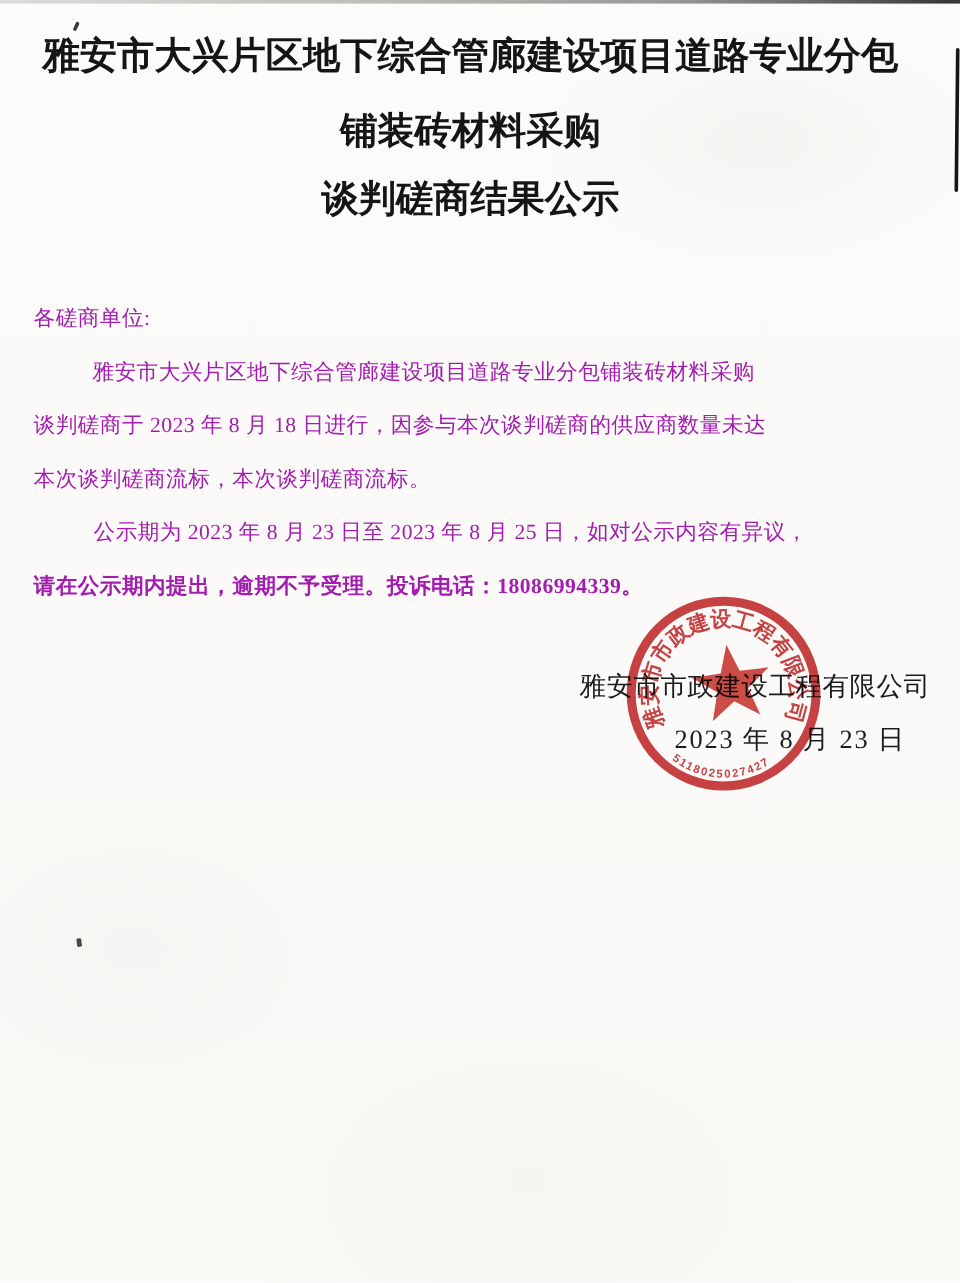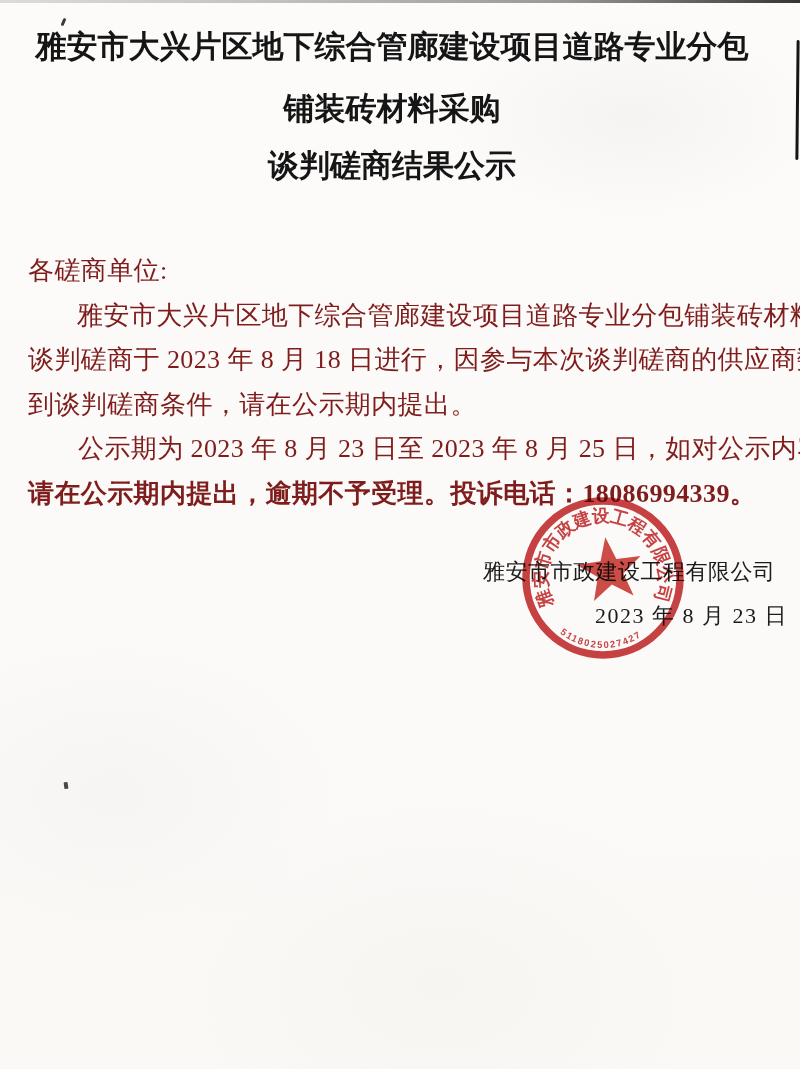--- a/index.html
+++ b/index.html
@@ -24,38 +24,38 @@
     font-weight: bold;
     font-size: 31px;
     color: #151515;
     white-space: nowrap;
   }
   #title1 { top: 26px; }
   #title2 { top: 88px; }
   #title3 { top: 145px; }
   .bline {
     position: absolute;
-    font-size: 26px;
-    color: #7f1d1d;
+    font-size: 18px;
+    color: #a21caf;
     white-space: nowrap;
     letter-spacing: 0.4px;
   }
   #salutation { top: 253px; left: 28px; }
   #p1l1 { top: 298px; left: 77px; }
   #p1l2 { top: 342px; left: 28px; }
   #p1l3 { top: 387px; left: 28px; }
   #p2l1 { top: 431px; left: 78px; }
   #p2l2 { top: 476px; left: 28px; font-weight: bold; }
   .sig {
     position: absolute;
     color: #1b1b1b;
     white-space: nowrap;
   }
   #sig-company { top: 557px; left: 483px; font-size: 22px; letter-spacing: 0.5px; }
-  #sig-date { top: 601px; left: 562px; font-size: 22px; letter-spacing: 1.5px; margin-left: 33px; }
+  #sig-date { top: 601px; left: 562px; font-size: 22px; letter-spacing: 1.5px; }
   .stamp {
     position: absolute;
     left: 517px; top: 492px;
     width: 172px; height: 172px;
     mix-blend-mode: multiply;
     opacity: 0.88;
   }
   .artifact { position: absolute; }
   #art-top-edge {
     left: 0; top: 0; width: 800px; height: 3px;
@@ -91,21 +91,21 @@
 <div class="artifact" id="art-tick"></div>
 <div class="artifact" id="art-speck"></div>
 
 <div class="title-line" id="title1">雅安市大兴片区地下综合管廊建设项目道路专业分包</div>
 <div class="title-line" id="title2">铺装砖材料采购</div>
 <div class="title-line" id="title3">谈判磋商结果公示</div>
 
 <div class="bline" id="salutation">各磋商单位:</div>
 <div class="bline" id="p1l1">雅安市大兴片区地下综合管廊建设项目道路专业分包铺装砖材料采购</div>
 <div class="bline" id="p1l2">谈判磋商于 2023 年 8 月 18 日进行，因参与本次谈判磋商的供应商数量未达</div>
-<div class="bline" id="p1l3">到谈判磋商条件，请在公示期内提出。</div>
+<div class="bline" id="p1l3">本次谈判磋商流标，本次谈判磋商流标。</div>
 <div class="bline" id="p2l1">公示期为 2023 年 8 月 23 日至 2023 年 8 月 25 日，如对公示内容有异议，</div>
 <div class="bline" id="p2l2">请在公示期内提出，逾期不予受理。投诉电话：18086994339。</div>
 
 <div class="sig" id="sig-company">雅安市市政建设工程有限公司</div>
 <div class="sig" id="sig-date">2023 年 8 月 23 日</div>
 
 <svg class="stamp" viewBox="0 0 172 172" xmlns="http://www.w3.org/2000/svg">
   <defs>
     <path id="arcPathTop" d="M 36.6 112.3 A 56 56 0 1 1 135.4 112.3" fill="none"></path>
     <path id="arcPathBottom" d="M 42.9 141.2 A 70 70 0 0 0 129.1 141.2" fill="none"></path>

